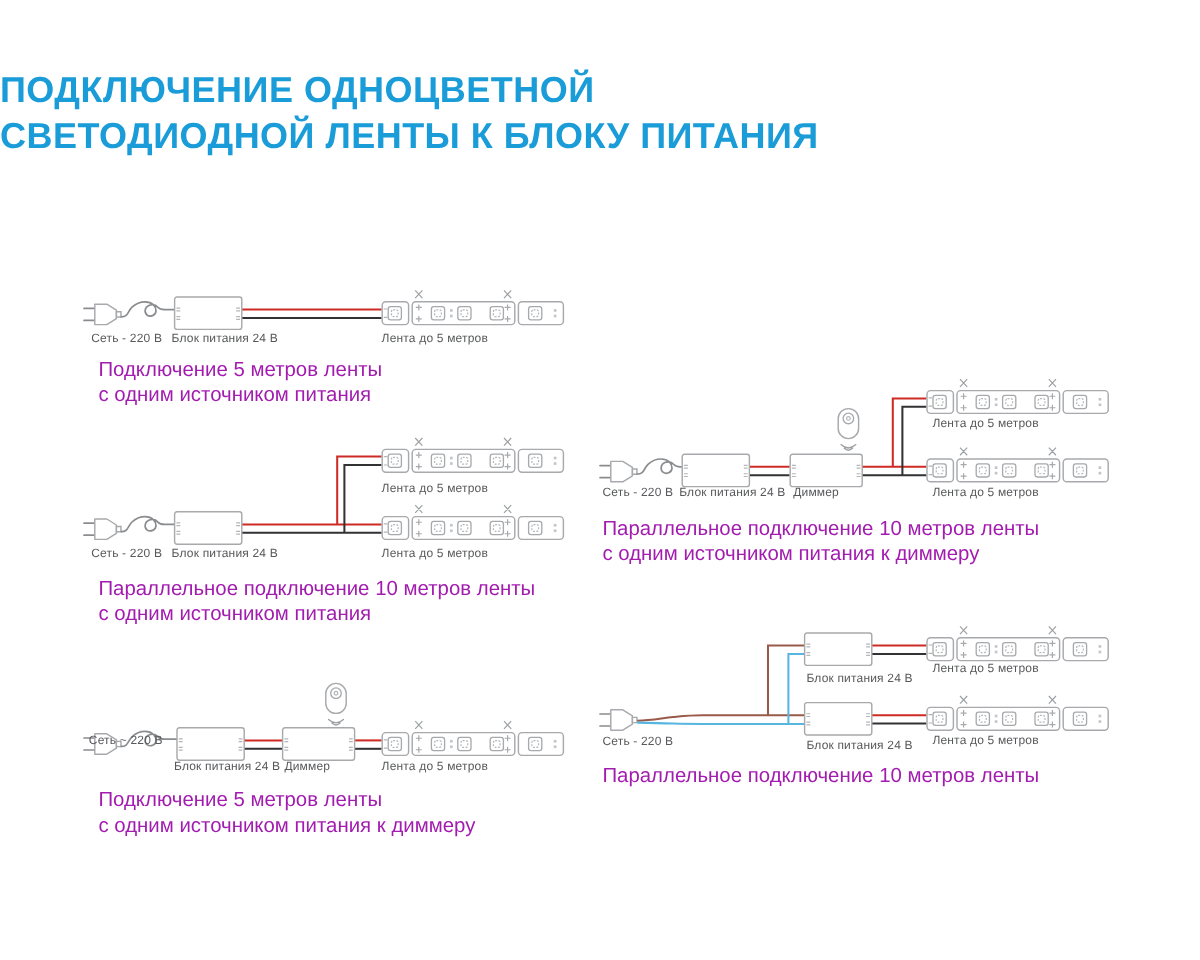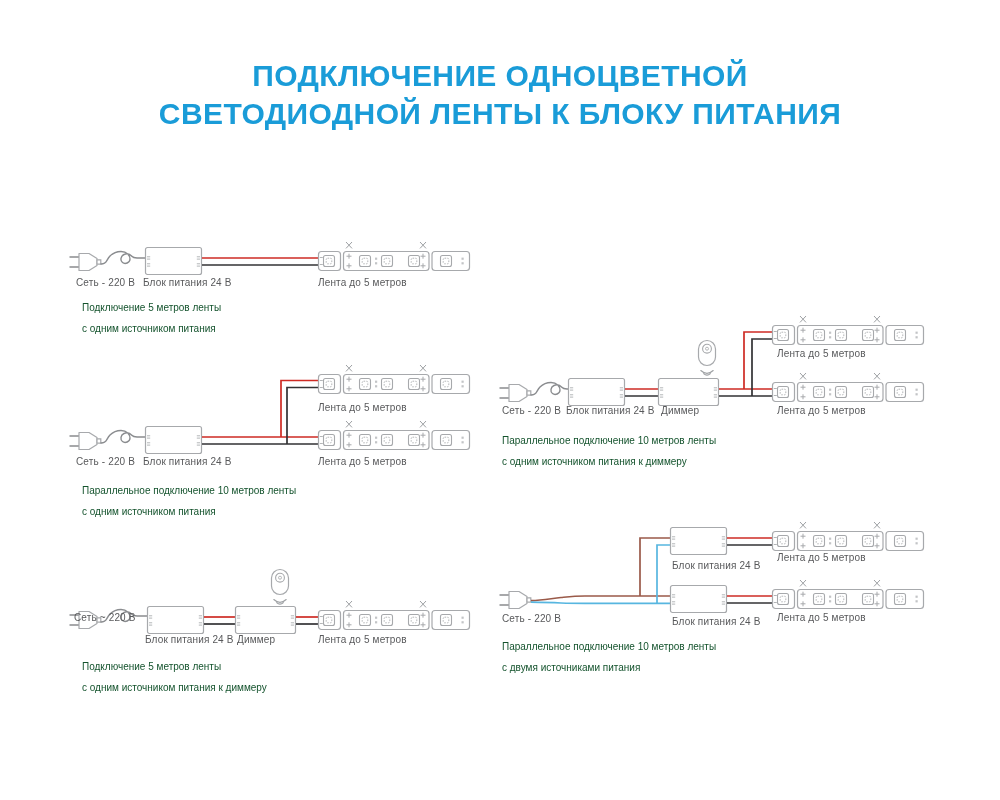--- a/index.html
+++ b/index.html
@@ -1,21 +1,21 @@
 <!DOCTYPE html>
 <html><head>
 <meta charset="utf-8">
 <style>
   html,body{margin:0;padding:0;background:#ffffff;}
   .stage{position:relative;width:1000px;height:800px;background:#ffffff;overflow:hidden;
          font-family:"Liberation Sans",sans-serif;}
-  .title{position:absolute;left:0;top:57px;width:100%;text-align:center;
+  .title{position:absolute;left:0;top:57px;width:100%;
          font-weight:700;font-size:30px;line-height:38px;color:#1a9cd8;letter-spacing:.4px;}
   .lbl{position:absolute;font-size:10px;line-height:12px;color:#58595b;letter-spacing:.15px;white-space:nowrap;}
-  .cap{position:absolute;font-size:10px;line-height:21px;color:#14532d;white-space:nowrap;font-weight:400;}
+  .cap{position:absolute;font-size:17px;line-height:21px;color:#a21caf;white-space:nowrap;font-weight:400;}
   svg{position:absolute;left:0;top:0;}
   .box{fill:#fff;stroke:#a7a9ac;stroke-width:1.2;}
   .cord{stroke:#8a8c8f;stroke-width:1.4;fill:none;stroke-linecap:round;}
   .tick{stroke:#b3b5b7;stroke-width:1;fill:none;}
   .chipO{fill:#fff;stroke:#a7a9ac;stroke-width:1.1;}
   .chipI{fill:none;stroke:#b4b6b8;stroke-width:1;stroke-dasharray:1.6 1.2;}
   .pads{stroke:#a7a9ac;stroke-width:1;fill:none;}
   .xmark{stroke:#9da0a3;stroke-width:1;fill:none;}
   .wave{stroke:#9da0a3;stroke-width:1.1;fill:none;stroke-linecap:round;}
   .dot{fill:#c2c4c6;}
@@ -167,16 +167,15 @@
     <div>с одним источником питания к диммеру</div>
   </div>
 
   <span class="lbl" style="left:777px;top:552px">Лента до 5 метров</span>
   <span class="lbl" style="left:672px;top:560px">Блок питания 24 В</span>
   <span class="lbl" style="left:502px;top:613px">Сеть - 220 В</span>
   <span class="lbl" style="left:777px;top:612px">Лента до 5 метров</span>
   <span class="lbl" style="left:672px;top:616px">Блок питания 24 В</span>
   <div class="cap" style="left:502px;top:636px">
     <div>Параллельное подключение 10 метров ленты</div>
-    <div>с двумя источниками питания</div>
   </div>
 
 </div>
 
 </body></html>

